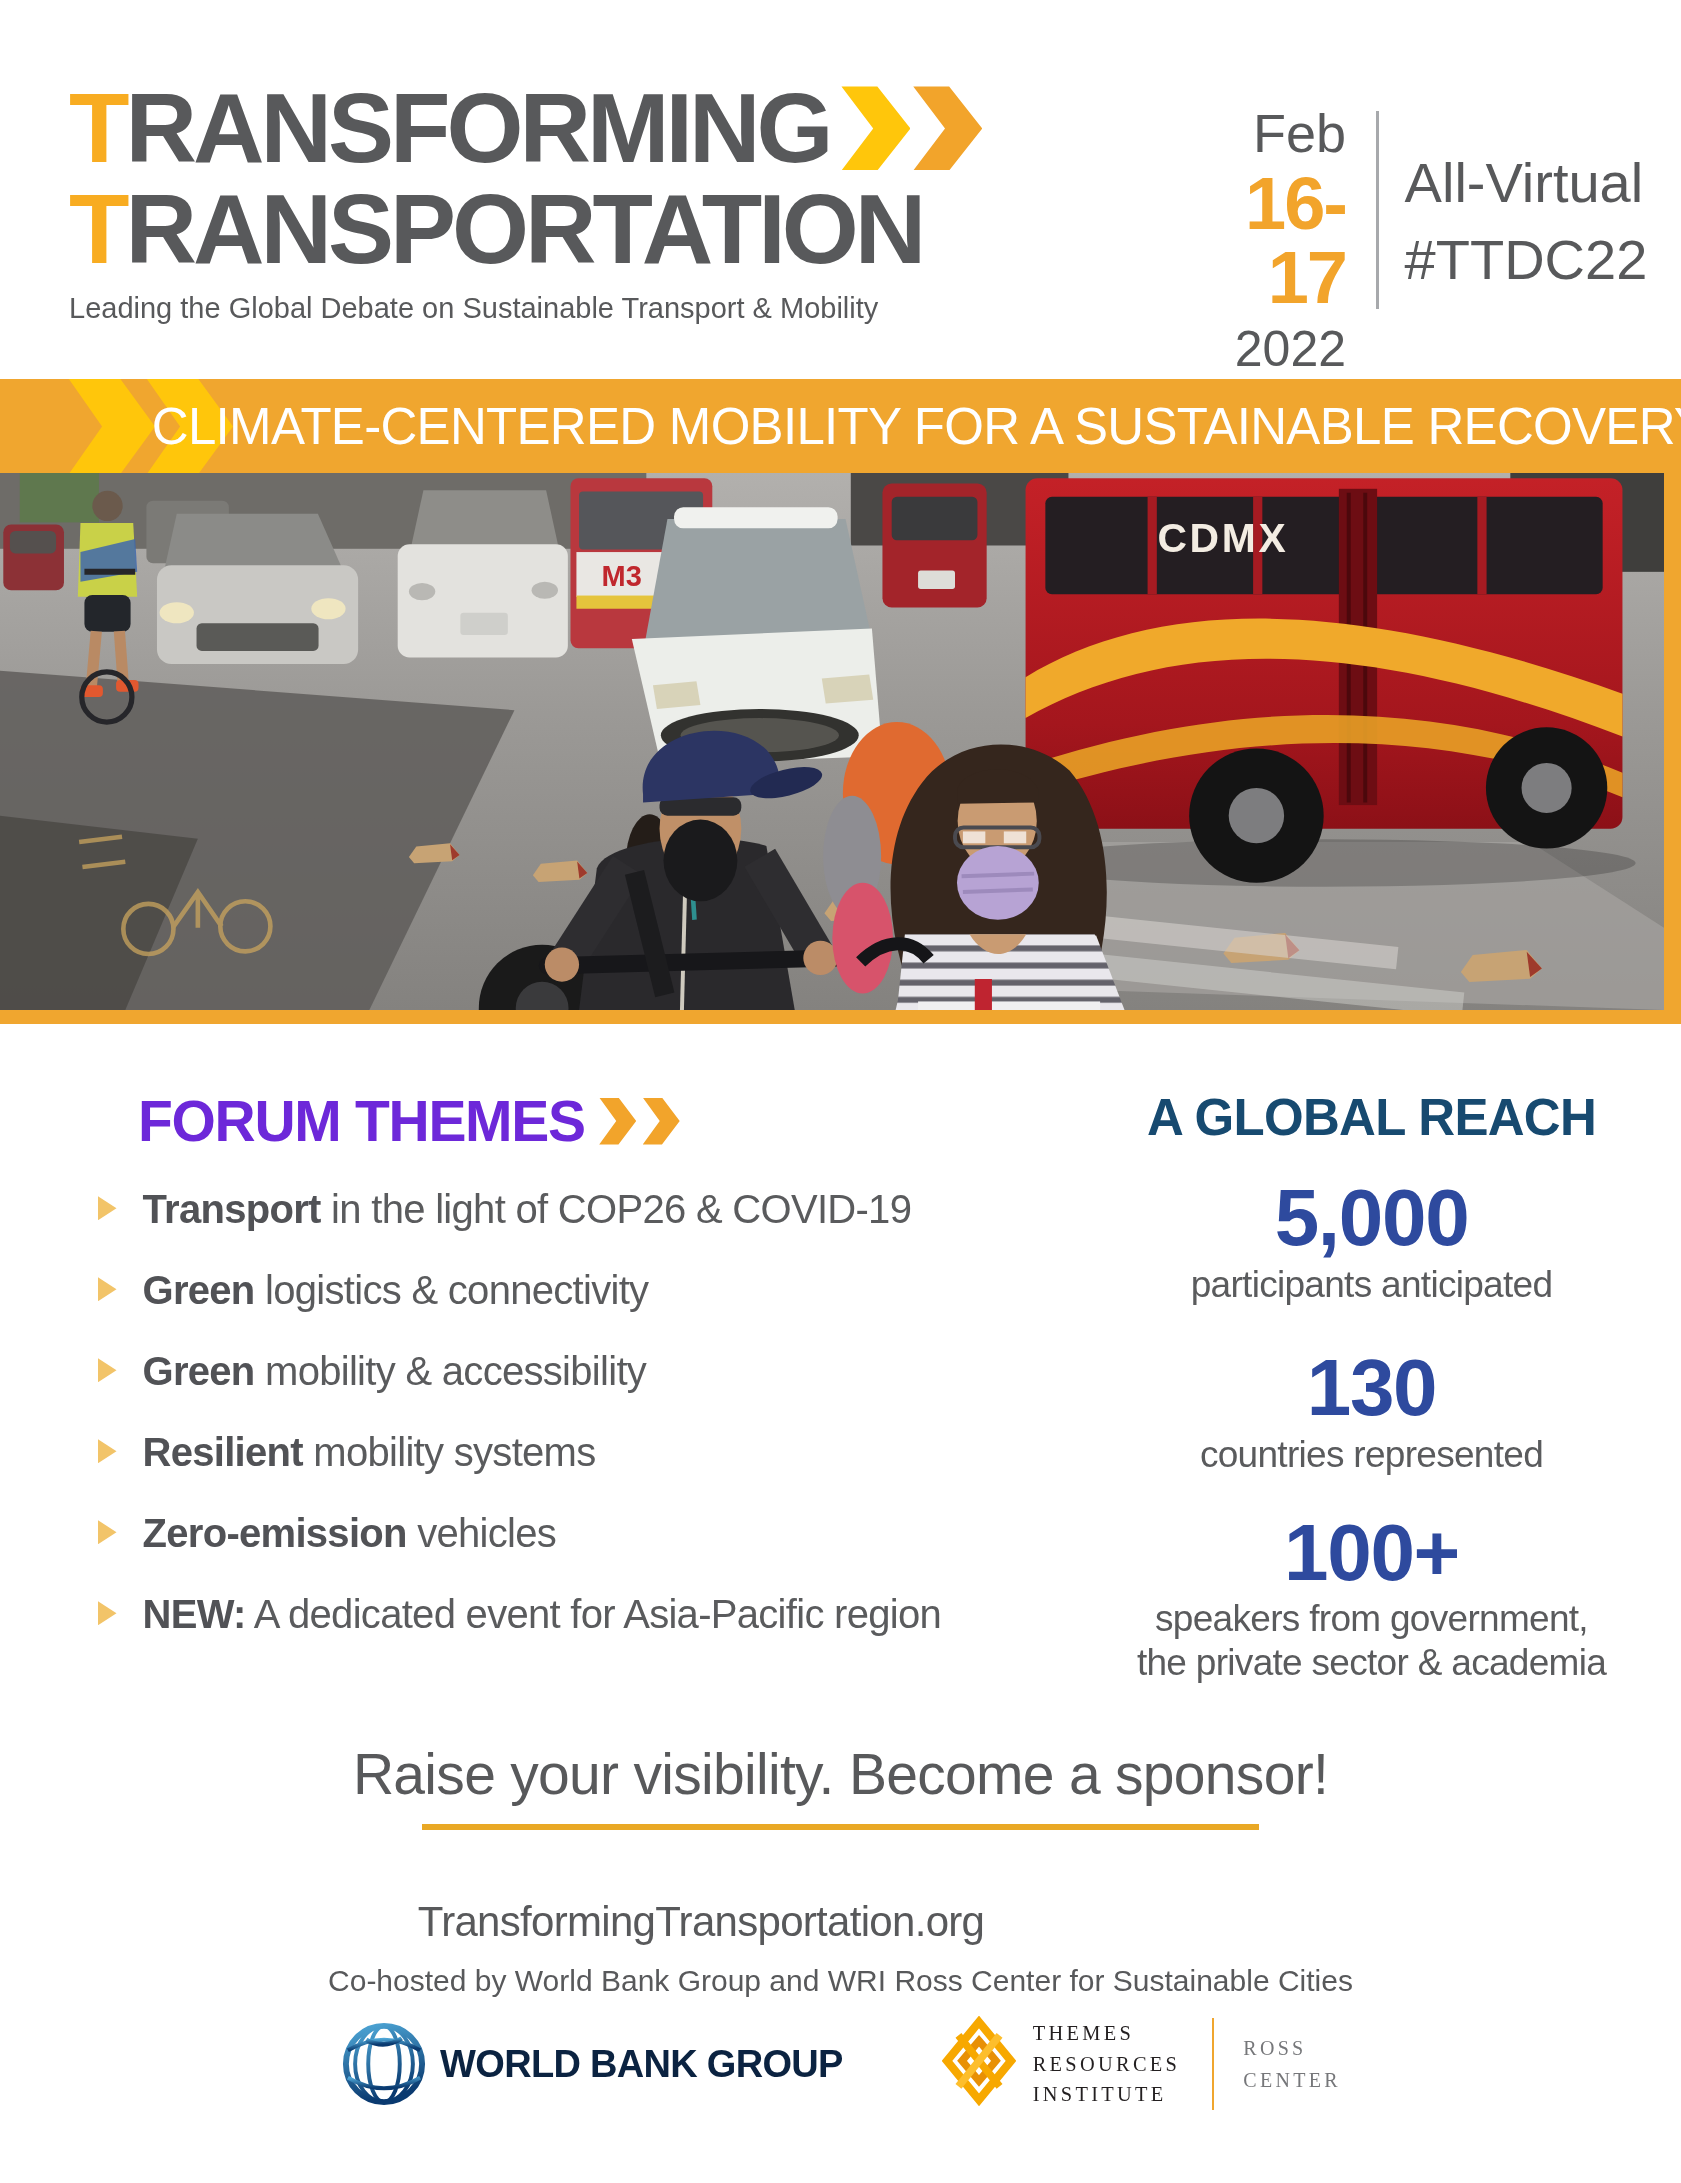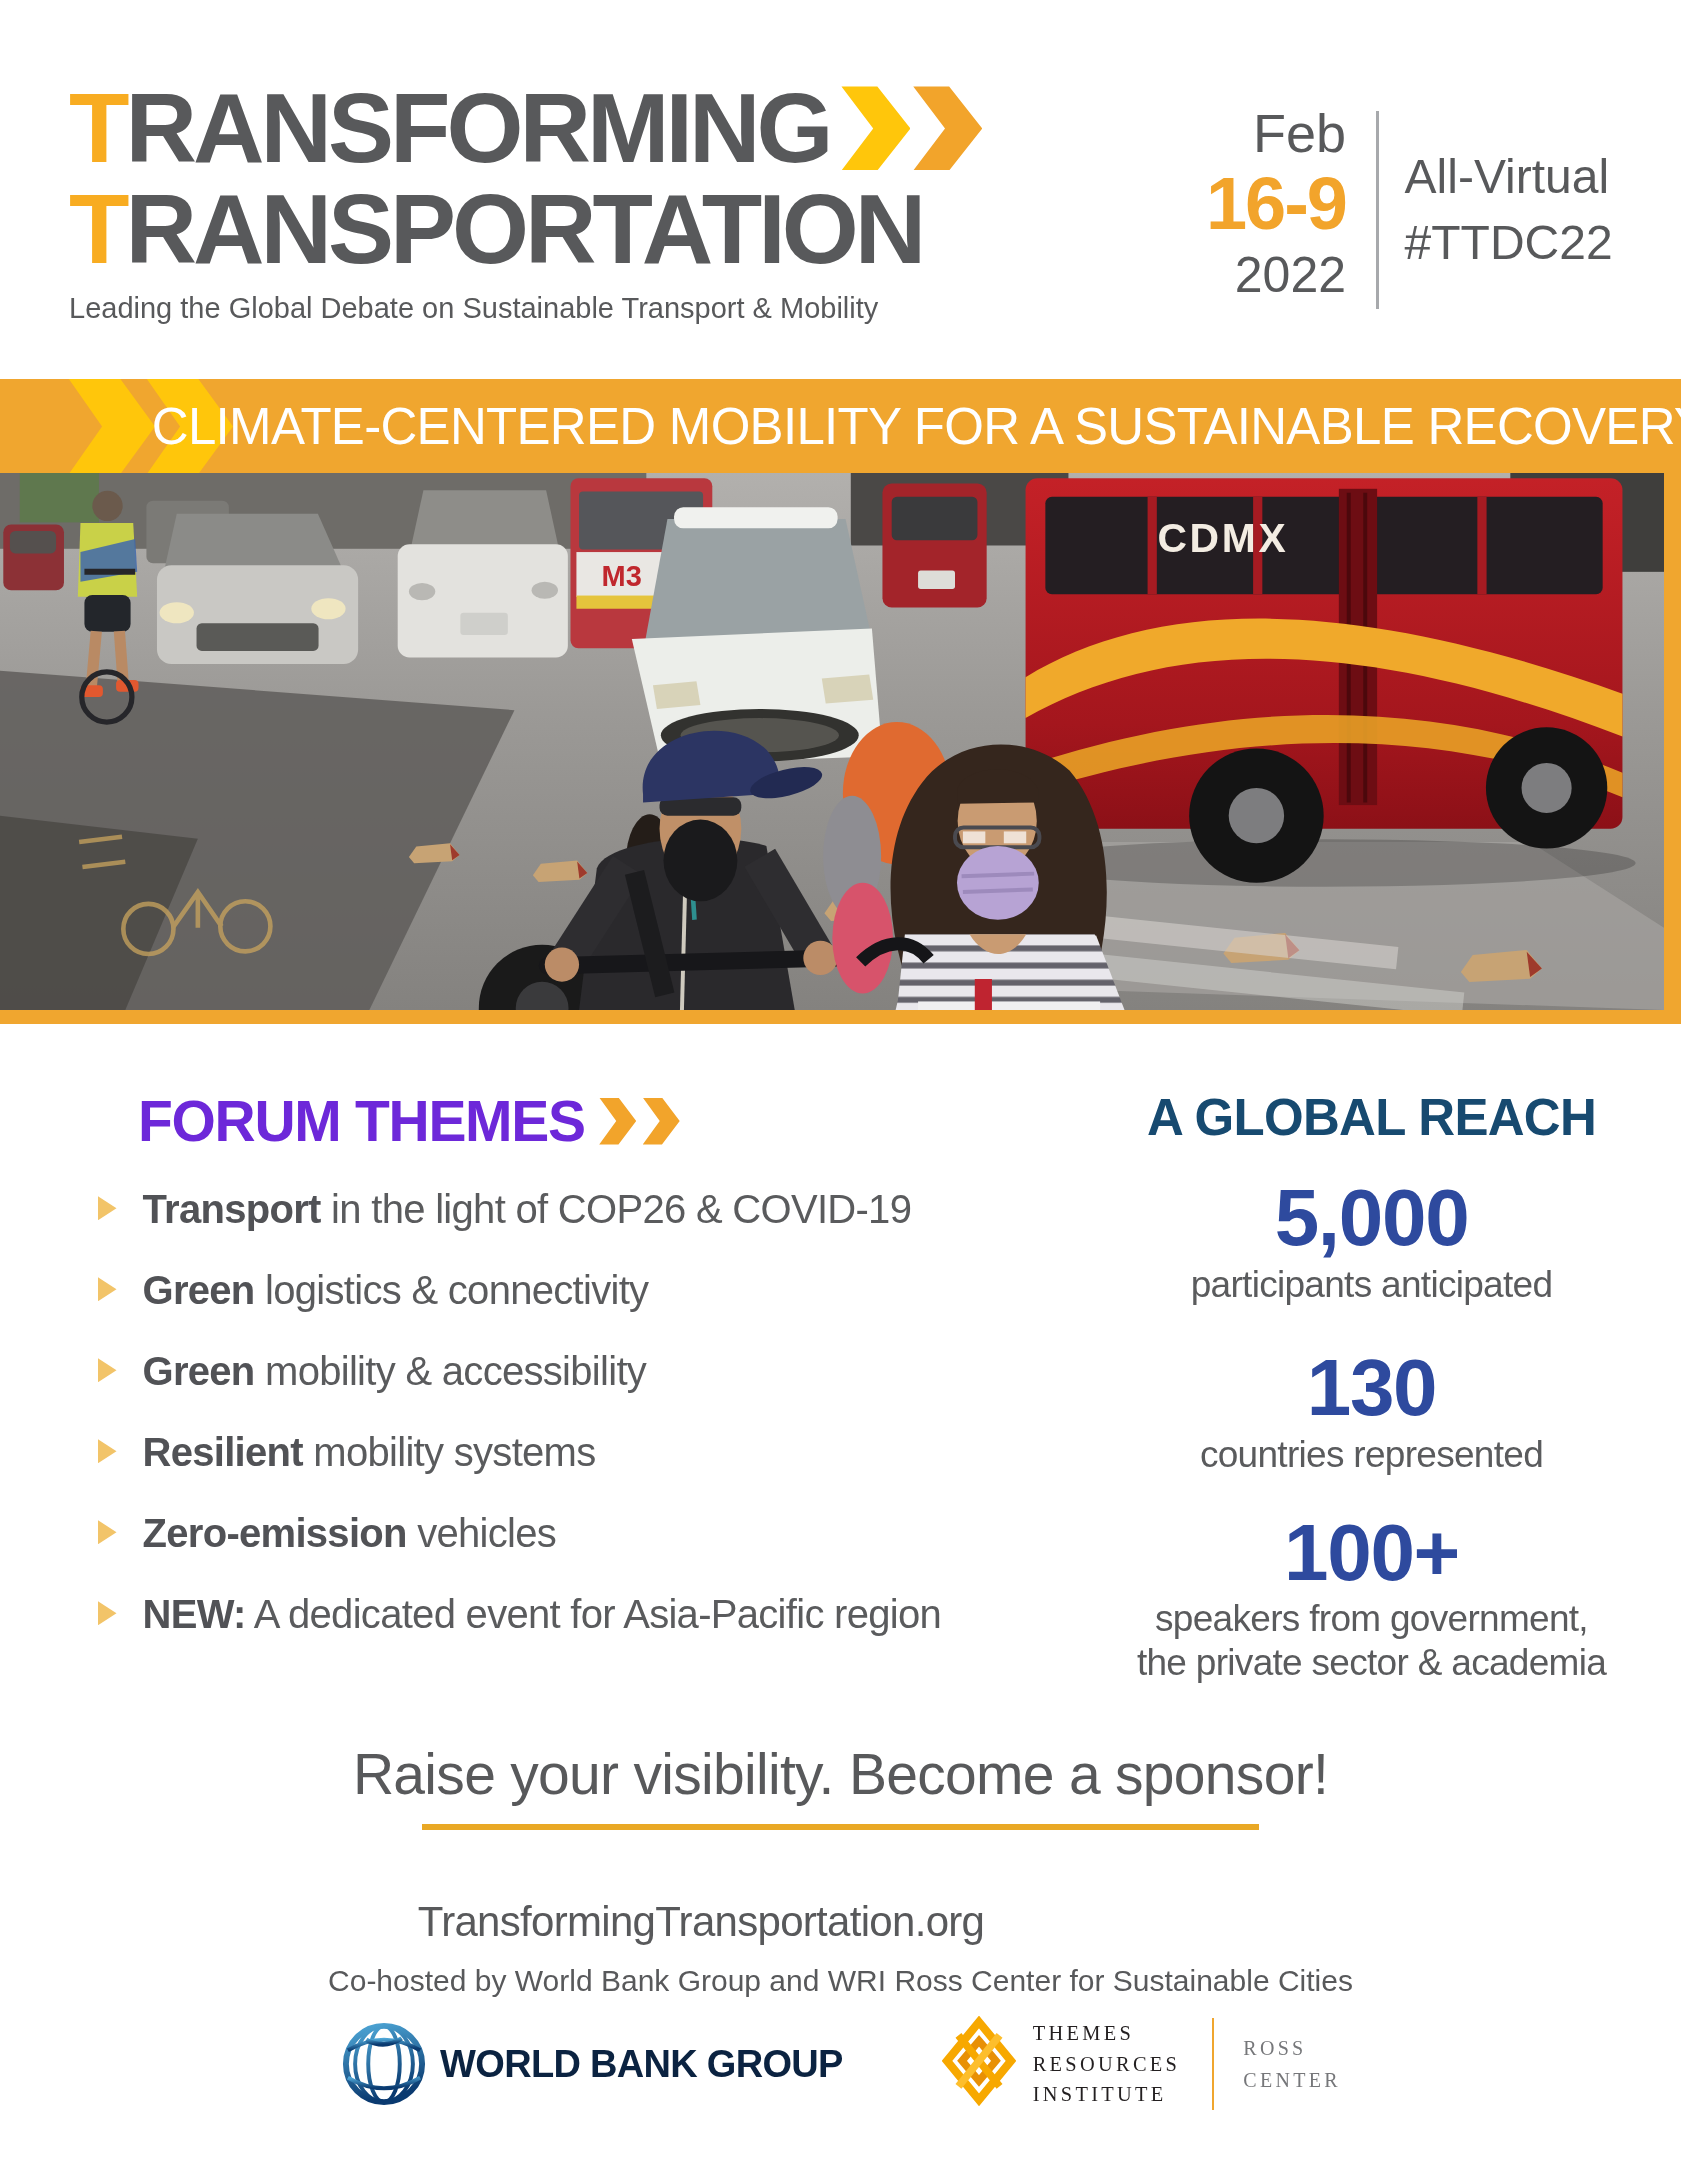--- a/index.html
+++ b/index.html
@@ -30,21 +30,21 @@
 
   .header-right {
     position:absolute; left:1184px; top:106px;
     display:flex; align-items:flex-start;
   }
   .date-col { width:162px; text-align:right; line-height:1; }
   .date-month { font-size:54px; color:#58595B; }
   .date-days  { font-size:74px; font-weight:bold; color:#F2A42B; margin-top:6.6px; letter-spacing:-2px; }
   .date-year  { font-size:50px; color:#58595B; margin-top:9.2px; }
   .v-divider { width:2.6px; height:198px; background:#A7A9AC; margin:5.3px 26px 0 30px; }
-  .event-col { padding-top:38px; font-size:48px; line-height:1.38; color:#58595B; white-space:nowrap; }
+  .event-col { padding-top:38px; font-size:56px; line-height:1.38; color:#58595B; white-space:nowrap; }
 
   
   .band {
     position:absolute; left:0; top:379px;
     width:1681px; height:645px;
     background:#F0A62F;
   }
   .banner { position:relative; width:100%; height:94px; overflow:hidden; }
   .banner .chev { position:absolute; width:98px; height:129px; top:-17px; background:#FFC60B; }
   .banner .chev.c1 { left:57px; }
@@ -123,21 +123,21 @@
   </div>
   <div class="logo-line">
     <div class="logo-text"><span class="t-accent">T</span><span>RANSPORTATION</span></div>
   </div>
   <div class="tagline">Leading the Global Debate on Sustainable Transport &amp; Mobility</div>
 </div>
 
 <div class="header-right">
   <div class="date-col">
     <div class="date-month">Feb</div>
-    <div class="date-days">16-9</div>
+    <div class="date-days">16-17</div>
     <div class="date-year">2022</div>
   </div>
   <div class="v-divider"></div>
   <div class="event-col">
     <div>All-Virtual</div>
     <div>#TTDC22</div>
   </div>
 </div>
 
 <div class="band">

